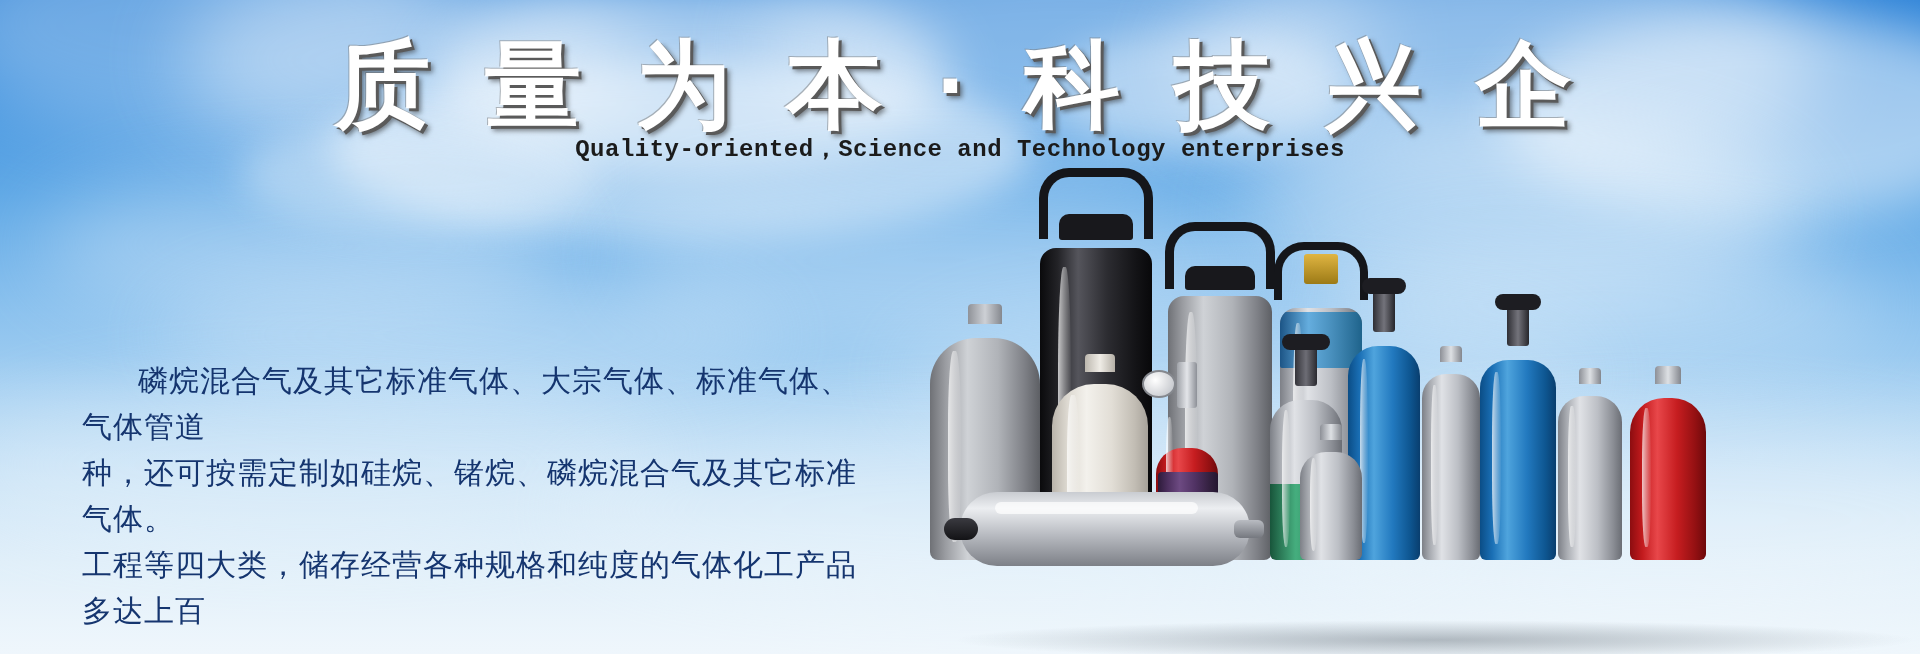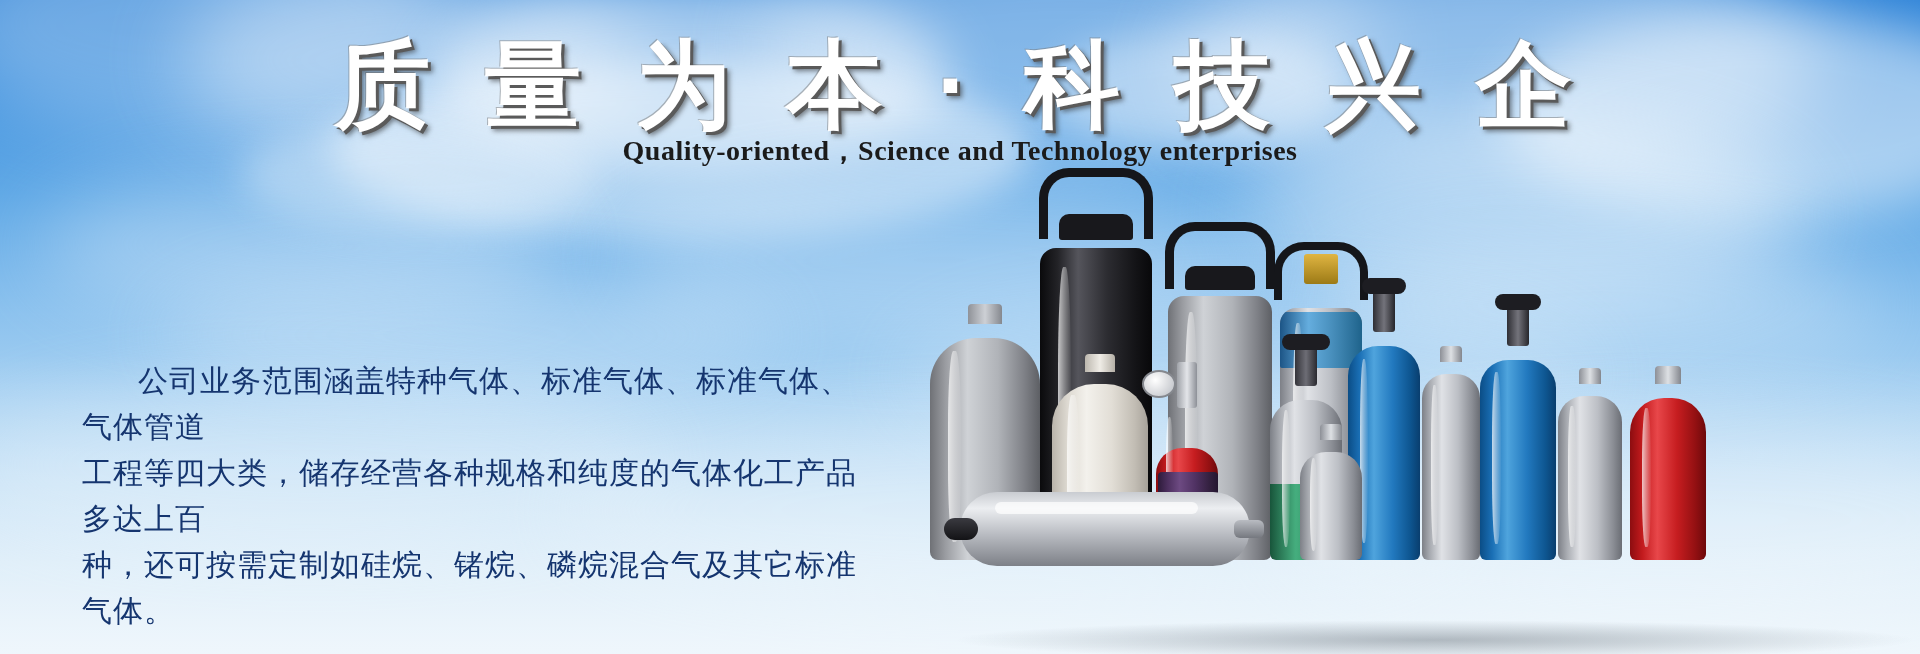--- a/index.html
+++ b/index.html
@@ -59,22 +59,22 @@
     font-weight:bold;font-size:96px;letter-spacing:14px;
     color:#ffffff;
     text-shadow:
       3px 3px 0 #5a5a5a,
       5px 5px 5px rgba(40,40,40,.55),
       -1px -1px 0 rgba(120,120,120,.5);
     white-space:nowrap;
   }
   #subtitle{
     position:absolute;left:0;right:0;top:132px;text-align:center;
-    font-family:Liberation Serif, serif;
-    font-weight:bold;font-size:28px;letter-spacing:.5px;
+    font-family:Liberation Mono, monospace;
+    font-weight:bold;font-size:24px;letter-spacing:.5px;
     color:#1b1b1b;
     white-space:nowrap;
   }
   #tagline-box{
     position:absolute;left:78px;top:253px;
     width:772px;height:62px;
     background:#ffffff;
     display:flex;align-items:center;
   }
   #tagline-text{
@@ -145,23 +145,23 @@
   <div class="cloud soft" id="c16"></div>
   <div class="cloud wisp" id="c17"></div>
   <div class="cloud wisp" id="c18"></div>
   <div id="haze"></div>
 
   <div id="headline">质 量 为 本 · 科 技 兴 企</div>
   <div id="subtitle">Quality-oriented，Science and Technology enterprises</div>
 
 
   <div id="body-copy">
-    <p class="indent">公司业务范围涵盖特种气体、标准气体、标准气体、气体管道</p>
+    <p class="indent">磷烷混合气及其它标准气体、大宗气体、标准气体、气体管道</p>
+    <p>种，还可按需定制如硅烷、锗烷、磷烷混合气及其它标准气体。</p>
     <p>工程等四大类，储存经营各种规格和纯度的气体化工产品多达上百</p>
-    <p>种，还可按需定制如硅烷、锗烷、磷烷混合气及其它标准气体。</p>
   </div>
 
   <div id="cylinders">
 
     <div class="cyl" style="left:100px;width:112px;height:330px;">
       <div class="guard" style="top:-62px;width:96px;height:62px;"></div>
       <div class="cap" style="top:-16px;width:74px;height:26px;background:#18181c;"></div>
       <div class="body sk-black" style="height:312px;">
         <div class="shine"></div>
       </div>

